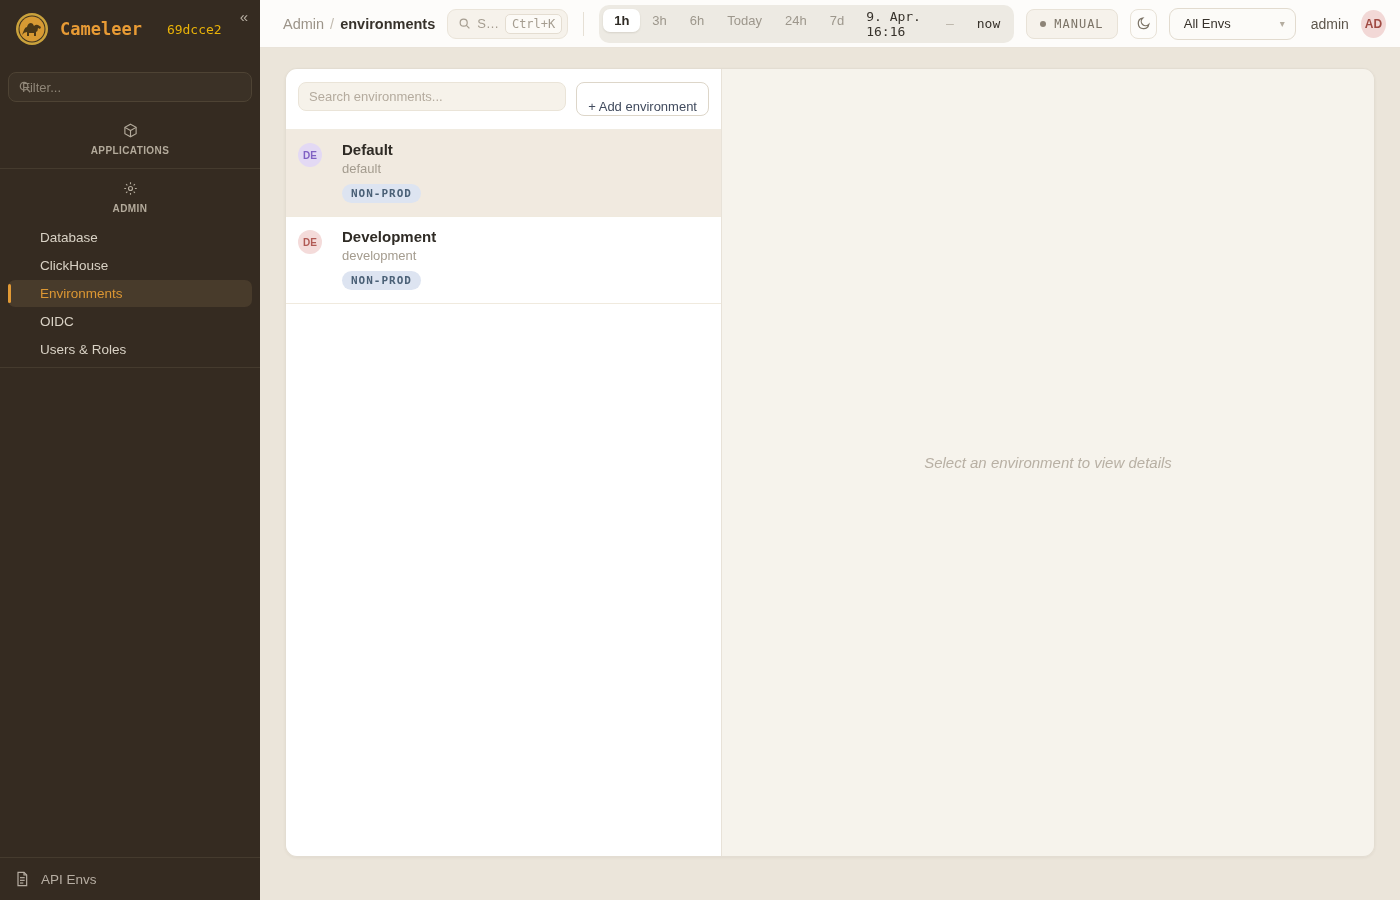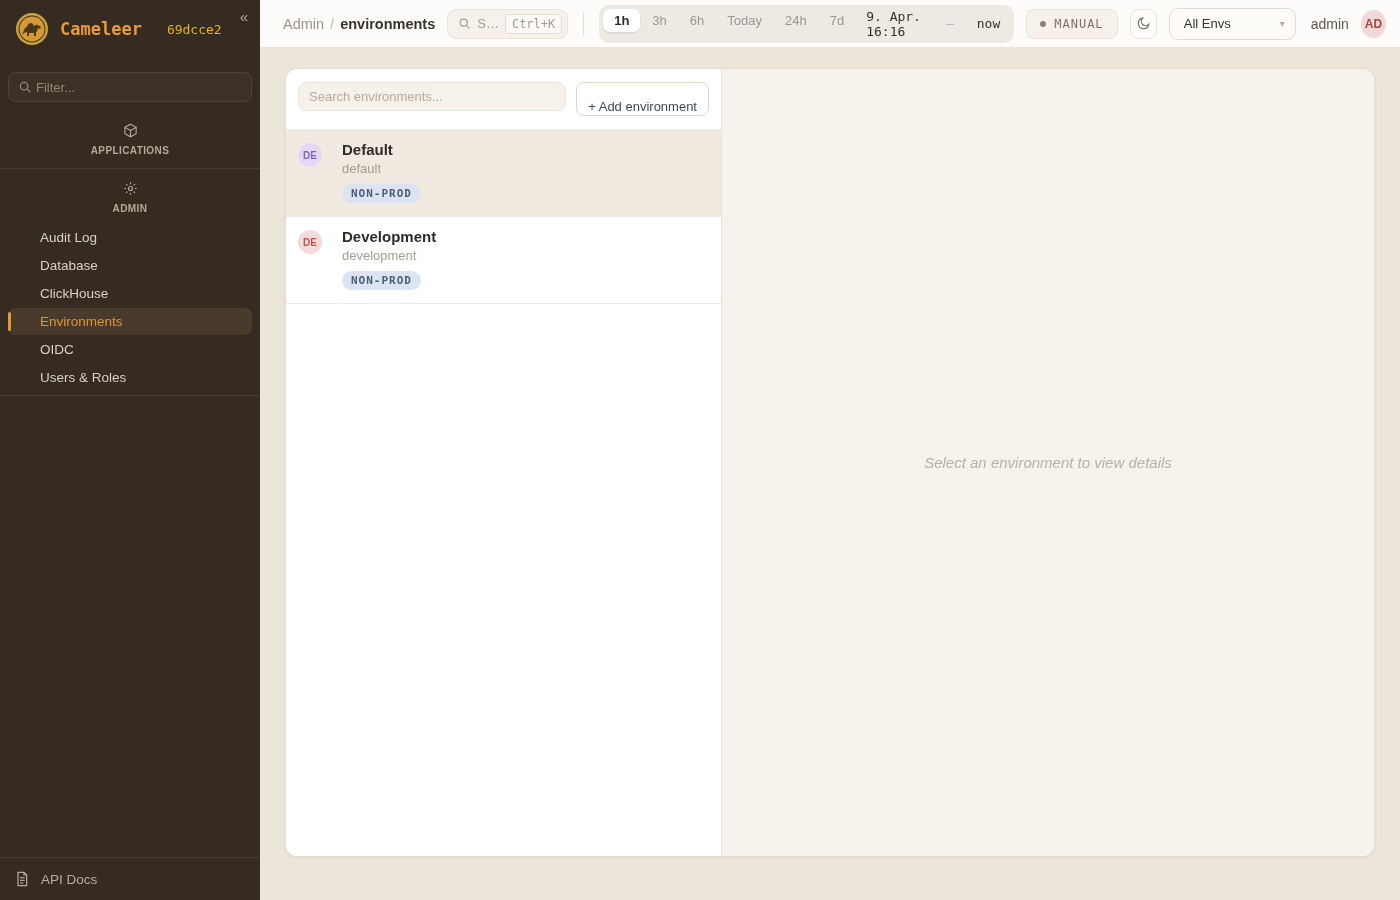--- a/index.html
+++ b/index.html
@@ -8,21 +8,21 @@
 
   
   .sidebar { width:260px; background:#352b21; color:#d9d2c5; display:flex; flex-direction:column; flex-shrink:0; }
   .logo-row { display:flex; align-items:center; gap:10px; padding:11px 14px 9px; position:relative; }
   .logo-badge { width:36px; height:36px; flex-shrink:0; }
   .brand { font-family:"DejaVu Sans Mono", monospace; font-weight:bold; font-size:17px; color:#e89b35;text-align:right; }
   .version { font-family:"DejaVu Sans Mono", monospace; font-size:13px; color:#eab308; margin-left:15px; }
   .collapse-btn { position:absolute; right:12px; top:8px; color:#b7aea2; font-size:15px; cursor:pointer; }
   .filter-wrap { margin:16px 8px 12px; position:relative; }
   .filter-wrap svg { position:absolute; left:10px; top:8px; }
-  .filter-input { width:100%; height:30px; background:#3b3126; border:1px solid #4e4334; border-radius:8px; color:#cfc8bb; padding:0 10px 0 27px; font-size:13px; font-family:"Liberation Sans", sans-serif; }
+  .filter-input { width:100%; height:30px; background:#3b3126; border:1px solid #4e4334; border-radius:8px; color:#cfc8bb; padding:0 10px 0 13px; font-size:13px; font-family:"Liberation Sans", sans-serif; }
   .filter-input::placeholder { color:#8f8678; }
   .section-header { display:flex; align-items:center; gap:7px; padding:9px 6px; color:#b3aa9b; font-size:10px; font-weight:bold; letter-spacing:.4px;flex-direction:column; }
   .side-divider { border-top:1px solid #453b2e; margin:3px 0; }
   .nav-item { margin:1px 8px; padding:6px 8px 6px 32px; border-radius:7px; font-size:13.5px; color:#d9d2c5; cursor:pointer; position:relative; }
   .nav-item.active { background:#483b2b; color:#dc9733; }
   .nav-item.active::before { content:""; position:absolute; left:0; top:4px; bottom:4px; width:3px; border-radius:3px; background:#e29a35; }
   .sidebar-footer { margin-top:auto; border-top:1px solid #453b2e; padding:13px 14px; display:flex; align-items:center; gap:11px; color:#b6ada2; font-size:13.5px; cursor:pointer; }
 
   
   .main { flex:1; display:flex; flex-direction:column; min-width:0; }
@@ -107,39 +107,38 @@
 
   <div class="section-header">
     <svg width="15" height="15" viewBox="0 0 24 24" fill="none" stroke="#b3aa9b" stroke-width="1.8">
         <circle cx="12" cy="12" r="3.2"></circle>
         <path d="M12 2v3 M12 19v3 M2 12h3 M19 12h3 M4.9 4.9l2.1 2.1 M17 17l2.1 2.1 M19.1 4.9L17 7 M7 17l-2.1 2.1"></path>
       </svg>
     <span>ADMIN</span>
   </div>
 
   <nav>
-    <div class="nav-item">Audit Log</div>
     <div class="nav-item">Database</div>
     <div class="nav-item">ClickHouse</div>
     <div class="nav-item active">Environments</div>
     <div class="nav-item">OIDC</div>
     <div class="nav-item">Users &amp; Roles</div>
   </nav>
 
   <div class="side-divider"></div>
 
   <div class="sidebar-footer">
     <svg width="16" height="16" viewBox="0 0 24 24" fill="none" stroke="#b6ada2" stroke-width="1.8">
         <path d="M6 2h9l4 4v16H6z"></path>
         <path d="M15 2v4h4"></path>
         <line x1="9" y1="10" x2="16" y2="10"></line>
         <line x1="9" y1="14" x2="16" y2="14"></line>
         <line x1="9" y1="18" x2="14" y2="18"></line>
       </svg>
-    <span>API Docs</span>
+    <span>API Envs</span>
   </div>
 </aside>
 
 <div class="main">
 
   <header class="topbar">
     <div class="breadcrumb">
       <span class="crumb-parent">Admin</span>
       <span class="crumb-sep">/</span>
       <span class="crumb-current">environments</span>

